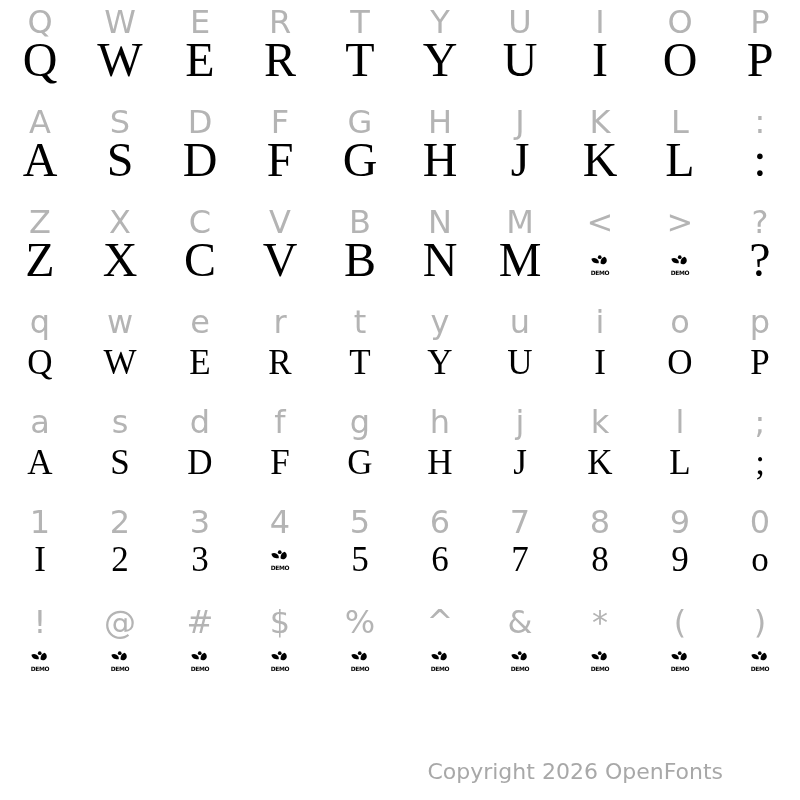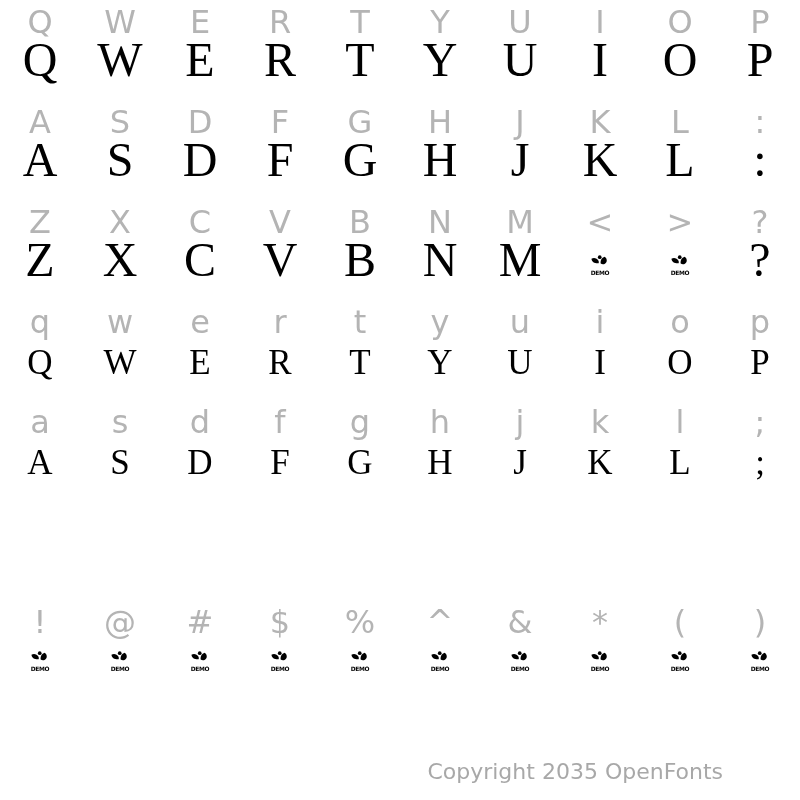--- a/index.html
+++ b/index.html
@@ -54,21 +54,21 @@
     font-size: 22px;
     line-height: 1;
     color: var(--copyright-gray, #a8a8a8);
     letter-spacing: 0px;
   }
 </style>
 </head>
 <body>
 
 <div id="stage">
-  <div class="copyright">Copyright 2035 OpenFonts</div>
+  <div class="copyright">Copyright 2026 OpenFonts</div>
 <div class="row gray-row" style="top: 6px;"><span class="cell">Q</span><span class="cell">W</span><span class="cell">E</span><span class="cell">R</span><span class="cell">T</span><span class="cell">Y</span><span class="cell">U</span><span class="cell">I</span><span class="cell">O</span><span class="cell">P</span></div>
     <div class="row black-row large" style="top: 36px;"><span class="cell">Q</span><span class="cell">W</span><span class="cell">E</span><span class="cell">R</span><span class="cell">T</span><span class="cell">Y</span><span class="cell">U</span><span class="cell">I</span><span class="cell">O</span><span class="cell">P</span></div>
     <div class="row gray-row" style="top: 106px;"><span class="cell">A</span><span class="cell">S</span><span class="cell">D</span><span class="cell">F</span><span class="cell">G</span><span class="cell">H</span><span class="cell">J</span><span class="cell">K</span><span class="cell">L</span><span class="cell">:</span></div>
     <div class="row black-row large" style="top: 136px;"><span class="cell">A</span><span class="cell">S</span><span class="cell">D</span><span class="cell">F</span><span class="cell">G</span><span class="cell">H</span><span class="cell">J</span><span class="cell">K</span><span class="cell">L</span><span class="cell">:</span></div>
     <div class="row black-row large" style="top: 236px;"><span class="cell">Z</span><span class="cell">X</span><span class="cell">C</span><span class="cell">V</span><span class="cell">B</span><span class="cell">N</span><span class="cell">M</span><span class="cell">
   <span class="demo-mark"><svg viewBox="0 0 26 26" width="22" height="23" xmlns="http://www.w3.org/2000/svg">
       <g fill="#000000">
         <path d="M11.4 11.6 C6.6 12.0 3.2 9.7 2.9 6.1 C5.6 4.4 9.4 5.3 11.1 8.2 C11.7 9.3 11.8 10.5 11.4 11.6 Z"></path>
         <path d="M13.8 11.7 C13.2 8.5 15.0 4.8 18.5 3.9 C21.6 5.9 21.9 10.2 18.8 12.0 C17.2 12.9 15.2 12.8 13.8 11.7 Z"></path>
         <circle cx="12.7" cy="4.4" r="2.2"></circle>
@@ -83,20 +83,31 @@
         <circle cx="12.7" cy="4.4" r="2.2"></circle>
       </g>
       <text class="demo-label" x="13" y="25" text-anchor="middle" font-family="DejaVu Sans, sans-serif" font-size="7" font-weight="bold" letter-spacing="-0.4" fill="#000000">DEMO</text>
     </svg></span>
 </span><span class="cell">?</span></div>
     <div class="row gray-row" style="top: 206px;"><span class="cell">Z</span><span class="cell">X</span><span class="cell">C</span><span class="cell">V</span><span class="cell">B</span><span class="cell">N</span><span class="cell">M</span><span class="cell">&lt;</span><span class="cell">&gt;</span><span class="cell">?</span></div>
     <div class="row gray-row" style="top: 306px;"><span class="cell">q</span><span class="cell">w</span><span class="cell">e</span><span class="cell">r</span><span class="cell">t</span><span class="cell">y</span><span class="cell">u</span><span class="cell">i</span><span class="cell">o</span><span class="cell">p</span></div>
     <div class="row black-row small" style="top: 345px;"><span class="cell">Q</span><span class="cell">W</span><span class="cell">E</span><span class="cell">R</span><span class="cell">T</span><span class="cell">Y</span><span class="cell">U</span><span class="cell">I</span><span class="cell">O</span><span class="cell">P</span></div>
     <div class="row gray-row" style="top: 406px;"><span class="cell">a</span><span class="cell">s</span><span class="cell">d</span><span class="cell">f</span><span class="cell">g</span><span class="cell">h</span><span class="cell">j</span><span class="cell">k</span><span class="cell">l</span><span class="cell">;</span></div>
     <div class="row black-row small" style="top: 445px;"><span class="cell">A</span><span class="cell">S</span><span class="cell">D</span><span class="cell">F</span><span class="cell">G</span><span class="cell">H</span><span class="cell">J</span><span class="cell">K</span><span class="cell">L</span><span class="cell">;</span></div>
+    <div class="row gray-row" style="top: 506px;"><span class="cell">1</span><span class="cell">2</span><span class="cell">3</span><span class="cell">4</span><span class="cell">5</span><span class="cell">6</span><span class="cell">7</span><span class="cell">8</span><span class="cell">9</span><span class="cell">0</span></div>
+    <div class="row black-row numbers" style="top: 542px;"><span class="cell">I</span><span class="cell">2</span><span class="cell">3</span><span class="cell">
+  <span class="demo-mark"><svg viewBox="0 0 26 26" width="22" height="23" xmlns="http://www.w3.org/2000/svg">
+      <g fill="#000000">
+        <path d="M11.4 11.6 C6.6 12.0 3.2 9.7 2.9 6.1 C5.6 4.4 9.4 5.3 11.1 8.2 C11.7 9.3 11.8 10.5 11.4 11.6 Z"></path>
+        <path d="M13.8 11.7 C13.2 8.5 15.0 4.8 18.5 3.9 C21.6 5.9 21.9 10.2 18.8 12.0 C17.2 12.9 15.2 12.8 13.8 11.7 Z"></path>
+        <circle cx="12.7" cy="4.4" r="2.2"></circle>
+      </g>
+      <text class="demo-label" x="13" y="25" text-anchor="middle" font-family="DejaVu Sans, sans-serif" font-size="7" font-weight="bold" letter-spacing="-0.4" fill="#000000">DEMO</text>
+    </svg></span>
+</span><span class="cell">5</span><span class="cell">6</span><span class="cell">7</span><span class="cell">8</span><span class="cell">9</span><span class="cell">o</span></div>
     <div class="row gray-row" style="top: 606px;"><span class="cell">!</span><span class="cell">@</span><span class="cell">#</span><span class="cell">$</span><span class="cell">%</span><span class="cell">^</span><span class="cell">&amp;</span><span class="cell">*</span><span class="cell">(</span><span class="cell">)</span></div>
     <div class="row black-row demo-row" style="top: 649px;"><span class="cell">
   <span class="demo-mark"><svg viewBox="0 0 26 26" width="22" height="23" xmlns="http://www.w3.org/2000/svg">
       <g fill="#000000">
         <path d="M11.4 11.6 C6.6 12.0 3.2 9.7 2.9 6.1 C5.6 4.4 9.4 5.3 11.1 8.2 C11.7 9.3 11.8 10.5 11.4 11.6 Z"></path>
         <path d="M13.8 11.7 C13.2 8.5 15.0 4.8 18.5 3.9 C21.6 5.9 21.9 10.2 18.8 12.0 C17.2 12.9 15.2 12.8 13.8 11.7 Z"></path>
         <circle cx="12.7" cy="4.4" r="2.2"></circle>
       </g>
       <text class="demo-label" x="13" y="25" text-anchor="middle" font-family="DejaVu Sans, sans-serif" font-size="7" font-weight="bold" letter-spacing="-0.4" fill="#000000">DEMO</text>
     </svg></span>

